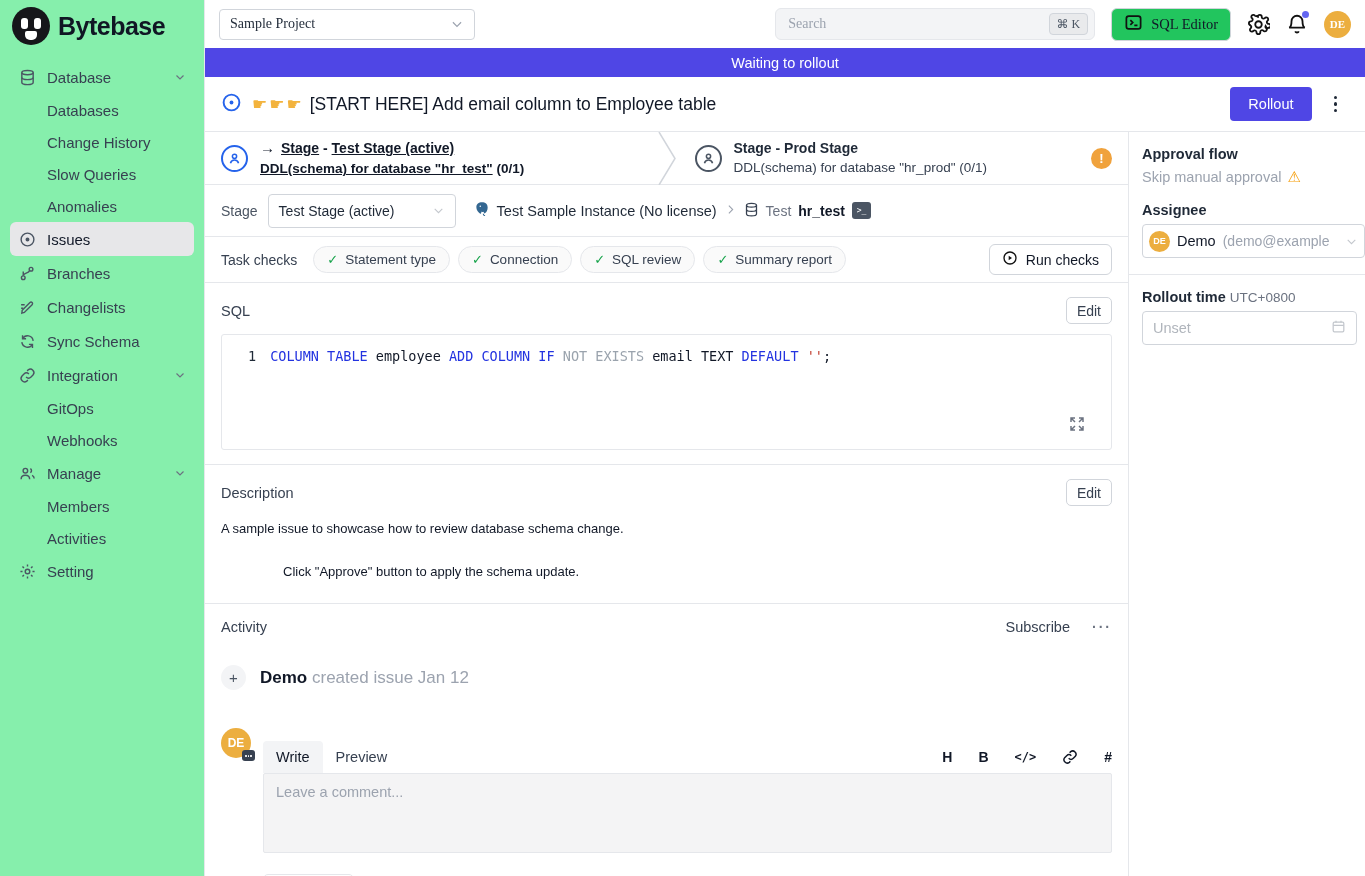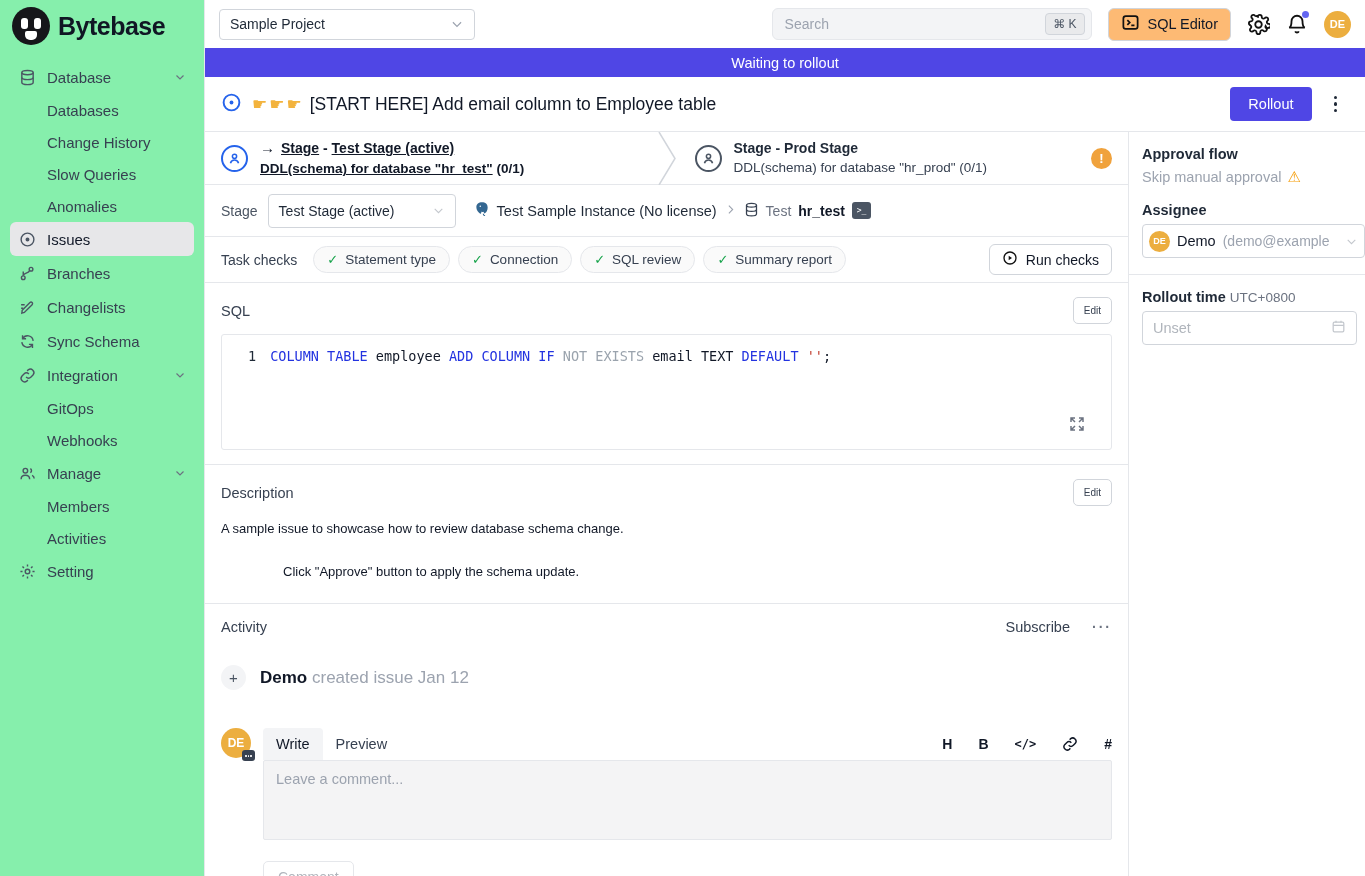--- a/index.html
+++ b/index.html
@@ -27,29 +27,29 @@
   .nav-item .ni-icon{width:19px;height:19px;flex:0 0 19px;display:flex;align-items:center;justify-content:center;color:#4b5563;}
   .nav-item .ni-label{font-size:15px;}
   .nav-item .ni-caret{margin-left:auto;color:#6b7280;}
   .nav-item.sub{padding-left:37px;height:32px;}
   .nav-item.selected{background:#e7e7e9;}
   .nav-item.selected .ni-label{color:#111827;}
   svg.ic{display:block;}
 
   
   .main{flex:1;display:flex;flex-direction:column;min-width:0;}
-  .topbar{height:48px;display:flex;align-items:center;padding:0 14px;background:#fff;gap:12px;}
+  .topbar{height:48px;display:flex;align-items:center;padding:0 14px;background:#fff;gap:12px;font-family:Liberation Serif, serif;}
   .proj-select{width:256px;height:31px;border:1px solid var(--border2);border-radius:4px;background:#fff;display:flex;align-items:center;padding:0 10px;color:#1f2937;font-size:14px;}
   .proj-select .caret{margin-left:auto;color:#9ca3af;}
   .topbar-right{margin-left:auto;display:flex;align-items:center;gap:16px;}
   .search{width:320px;height:32px;background:#f3f4f6;border:1px solid var(--border);border-radius:6px;display:flex;align-items:center;padding:0 6px 0 12px;}
   .search input{border:none;background:transparent;outline:none;flex:1;font-family:inherit;font-size:14px;color:var(--txt);}
   .search input::placeholder{color:#9ca3af;}
   .kbd{border:1px solid #d1d5db;background:#e9eaec;border-radius:4px;font-size:12px;color:#4b5563;padding:2px 7px;line-height:16px;}
-  .sql-editor-btn{display:flex;align-items:center;gap:8px;height:33px;padding:0 12px;border:1px solid var(--border2);border-radius:6px;background:#fdba74;font-size:14.5px;color:#111827;cursor:pointer;font-family:inherit;}
+  .sql-editor-btn{display:flex;align-items:center;gap:8px;height:33px;padding:0 12px;border:1px solid var(--border2);border-radius:6px;background:#22c55e;font-size:14.5px;color:#111827;cursor:pointer;font-family:inherit;}
   .icon-btn{background:none;border:none;cursor:pointer;padding:0;display:flex;align-items:center;position:relative;color:#111;}
   .bell-dot{position:absolute;top:-2px;right:-1px;width:7px;height:7px;border-radius:50%;background:#6366f1;}
   .avatar{border-radius:50%;background:var(--avatar);color:#fff;font-weight:700;display:flex;align-items:center;justify-content:center;}
   .avatar.top{width:27px;height:27px;font-size:11px;}
 
   .banner{height:29px;background:var(--accent);color:#fff;display:flex;align-items:center;justify-content:center;font-size:14.5px;}
 
   .title-row{height:55px;display:flex;align-items:center;padding:0 16px;border-bottom:1px solid var(--border);gap:10px;}
   .issue-title{font-size:17.5px;font-weight:400;color:#111827;}
   .issue-emoji{color:#f3b33d;font-size:17px;letter-spacing:2px;margin-right:6px;}
@@ -92,21 +92,21 @@
   
   .checks-row{height:46px;display:flex;align-items:center;padding:0 16px;border-bottom:1px solid var(--border);gap:8px;}
   .checks-row .lbl2{color:#374151;font-size:14px;margin-right:8px;}
   .pill{display:flex;align-items:center;gap:7px;height:27px;padding:0 13px;border:1px solid var(--border);background:#fafafa;border-radius:14px;font-size:13.5px;color:#374151;cursor:pointer;}
   .pill .ck{color:var(--success);font-size:13px;}
   .run-checks{margin-left:auto;display:flex;align-items:center;gap:8px;height:31px;padding:0 12px;background:#fff;border:1px solid var(--border2);border-radius:6px;font-size:14px;color:#111827;cursor:pointer;font-family:inherit;}
 
   
   .sec-head{display:flex;align-items:center;padding:14px 16px 8px;}
   .sec-title{font-size:14.5px;color:#374151;}
-  .edit-btn{margin-left:auto;height:27px;padding:0 10px;background:#fff;border:1px solid var(--border2);border-radius:5px;font-size:10px;color:#374151;cursor:pointer;font-family:inherit;}
+  .edit-btn{margin-left:auto;height:27px;padding:0 10px;background:#fff;border:1px solid var(--border2);border-radius:5px;font-size:14px;color:#374151;cursor:pointer;font-family:inherit;}
   .sql-editor{margin:2px 16px 14px;border:1px solid var(--border);border-radius:3px;height:116px;position:relative;background:#fff;}
   .code-line{display:flex;gap:14px;padding:12px 0 0 26px;font-family:"DejaVu Sans Mono",monospace;font-size:13.5px;line-height:19px;}
   .code-line .ln{color:#1f2937;}
   .tk-kw{color:var(--kw);} .tk-id{color:#111827;} .tk-op{color:var(--mut);} .tk-str{color:var(--str);}
   .expand-ic{position:absolute;right:26px;bottom:14px;color:#6b7280;cursor:pointer;}
 
   
   .desc-wrap{border-top:1px solid var(--border);}
   .desc-body{padding:6px 16px 22px;font-size:13px;color:#111827;line-height:1.4;}
   .desc-body .p2{margin-top:25px;margin-left:62px;}
@@ -121,21 +121,21 @@
   .plus-circle{width:25px;height:25px;border-radius:50%;background:#f3f4f6;color:#4b5563;display:flex;align-items:center;justify-content:center;font-size:15px;}
   .act-text{font-size:17px;color:#9ca3af;}
   .act-text b{color:#111827;font-weight:700;}
 
   
   .comment{display:flex;gap:12px;padding:28px 16px 0;}
   .avatar.cmt{width:30px;height:30px;font-size:12px;position:relative;flex:0 0 30px;}
   .cmt-badge{position:absolute;right:-4px;bottom:-3px;width:13px;height:11px;background:#374151;border-radius:3px;display:flex;align-items:center;justify-content:center;gap:1px;}
   .cmt-badge i{width:1.5px;height:1.5px;background:#fff;border-radius:50%;}
   .cmt-main{flex:1;min-width:0;}
-  .cmt-toolbar{display:flex;align-items:flex-end;}
+  .cmt-toolbar{display:flex;align-items:flex-end;margin-top:13px;}
   .tab{padding:8px 13px;font-size:14.5px;color:#374151;cursor:pointer;border-radius:4px 4px 0 0;}
   .tab.active{background:#f3f4f6;color:#111827;}
   .fmt-icons{margin-left:auto;display:flex;align-items:center;gap:26px;padding-bottom:8px;color:#111827;}
   .fmt{cursor:pointer;font-size:14px;font-weight:700;display:flex;align-items:center;}
   .fmt.code{font-family:"DejaVu Sans Mono",monospace;font-size:12px;}
   .cmt-area{height:80px;background:#f4f4f5;border:1px solid var(--border);border-radius:2px;width:100%;resize:none;padding:10px 12px;font-family:inherit;font-size:14.5px;color:var(--txt);outline:none;}
   .cmt-area::placeholder{color:#9ca3af;}
   .comment-btn{margin:18px 0 0;height:31px;padding:0 14px;background:#fff;border:1px solid var(--border);border-radius:5px;color:#b0b5bc;font-size:14px;font-family:inherit;}
 
   

